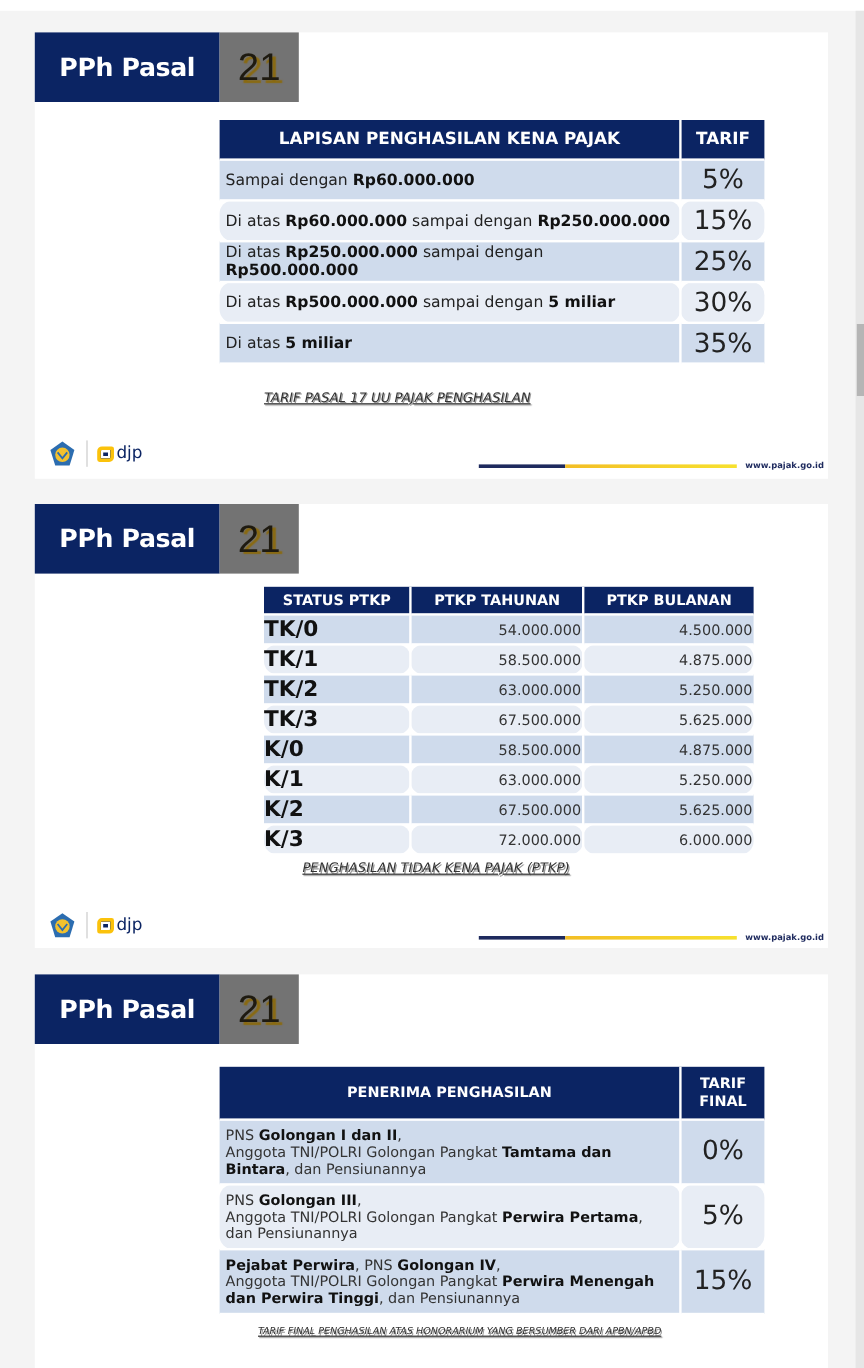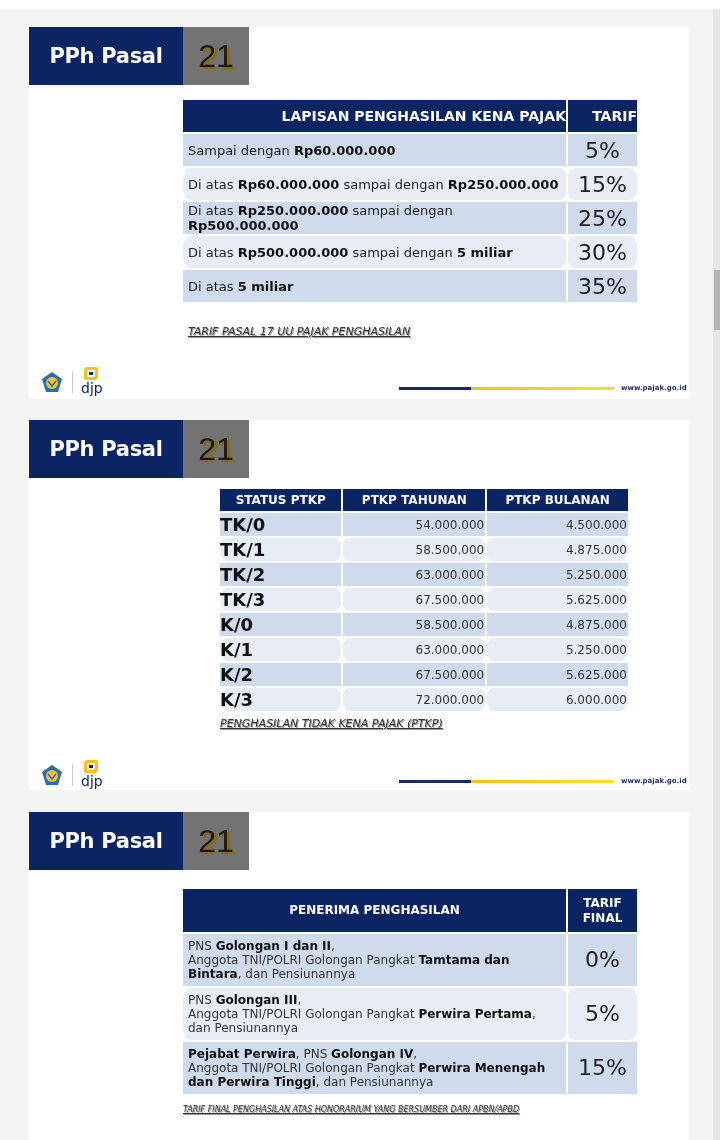--- a/index.html
+++ b/index.html
@@ -13,36 +13,36 @@
   .title-left { width: 154px; height: 58px; background: #0b2463; color: #fff; font-weight: bold; font-size: 21px; display: flex; align-items: center; justify-content: center; letter-spacing: -0.3px; }
   .title-right { width: 66px; height: 58px; background: #737373; color: #1e1a10; font-size: 32px; display: flex; align-items: center; justify-content: center; text-shadow: 3px 2px 1px #8a6a10; font-family: "Liberation Sans", sans-serif; }
   table { border-collapse: collapse; position: absolute; }
   th { background: #0b2463; color: #fff; font-weight: bold; }
   td, th { border-right: 2px solid #ffffff; border-bottom: 2px solid #ffffff; }
   td:last-child, th:last-child { border-right: none; }
   tr.odd td { background: #cfdbec; }
   tr.even td { background: #e8edf5; border-radius: 11px; }
   b { font-weight: bold; color: #111; }
   .t1 { left: 154px; top: 73px; width: 454px; font-size: 13px; color: #222; }
-  .t1 th { height: 33px; font-size: 14px; text-align: right; }
+  .t1 th { height: 33px; font-size: 14px; }
   .t1 td { height: 34px; padding-left: 5px; }
   .t1 td.pct { font-size: 22px; text-align: center; padding: 0; color: #222; width: 70px; }
   .t2 { left: 191px; top: 69px; width: 408px; font-size: 12px; color: #333; }
   .t2 th { height: 23px; font-size: 12px; }
   .t2 td { height: 25px; text-align: right; padding-right: 1px; }
   .t2 td.st { text-align: left; font-weight: bold; font-size: 18px; color: #111; padding: 0; }
   .t3 { left: 154px; top: 77px; width: 454px; font-size: 12px; color: #333; }
   .t3 th { height: 44px; font-size: 12px; line-height: 15px; }
   .t3 td { height: 54px; padding: 0 5px; line-height: 14px; }
   .t3 td.pct { font-size: 22px; text-align: center; padding: 0; width: 70px; color: #222; }
-  .caption { position: absolute; font-style: italic; text-decoration: underline; color: #333; text-shadow: 1px 1px 0 #999; }
+  .caption { position: absolute; font-style: italic; text-decoration: underline; color: #333; text-shadow: 1px 1px 0 #999; margin-left: 32px; }
   .footer-logos { position: absolute; left: 12px; display: flex; align-items: center; }
   .kemenkeu { width: 22px; height: 22px; }
   .vsep { width: 1px; height: 22px; background: #ccc; margin: 0 8px 0 9px; }
-  .djp { display: flex; align-items: center; font-size: 14px; color: #0b2463; flex-direction: column; }
+  .djp { display: flex; align-items: center; font-size: 14px; color: #0b2463; }
   .djp-mark { width: 14px; height: 13px; border: 3px solid #fbc20b; border-radius: 4px 2px 4px 2px; background: #0b2463; margin-right: 2px; box-shadow: inset 0 0 0 2px #fff; }
   .bar { position: absolute; height: 3px; }
   .bar-navy { background: #1e2a5e; width: 72px; }
   .bar-gold { background: linear-gradient(to right, #f3be25, #f7e12e); width: 143px; }
   .site { position: absolute; font-size: 7px; font-weight: bold; color: #1e2a5e; }
 </style>
 </head>
 <body>
 
 <div class="topbar"></div>

